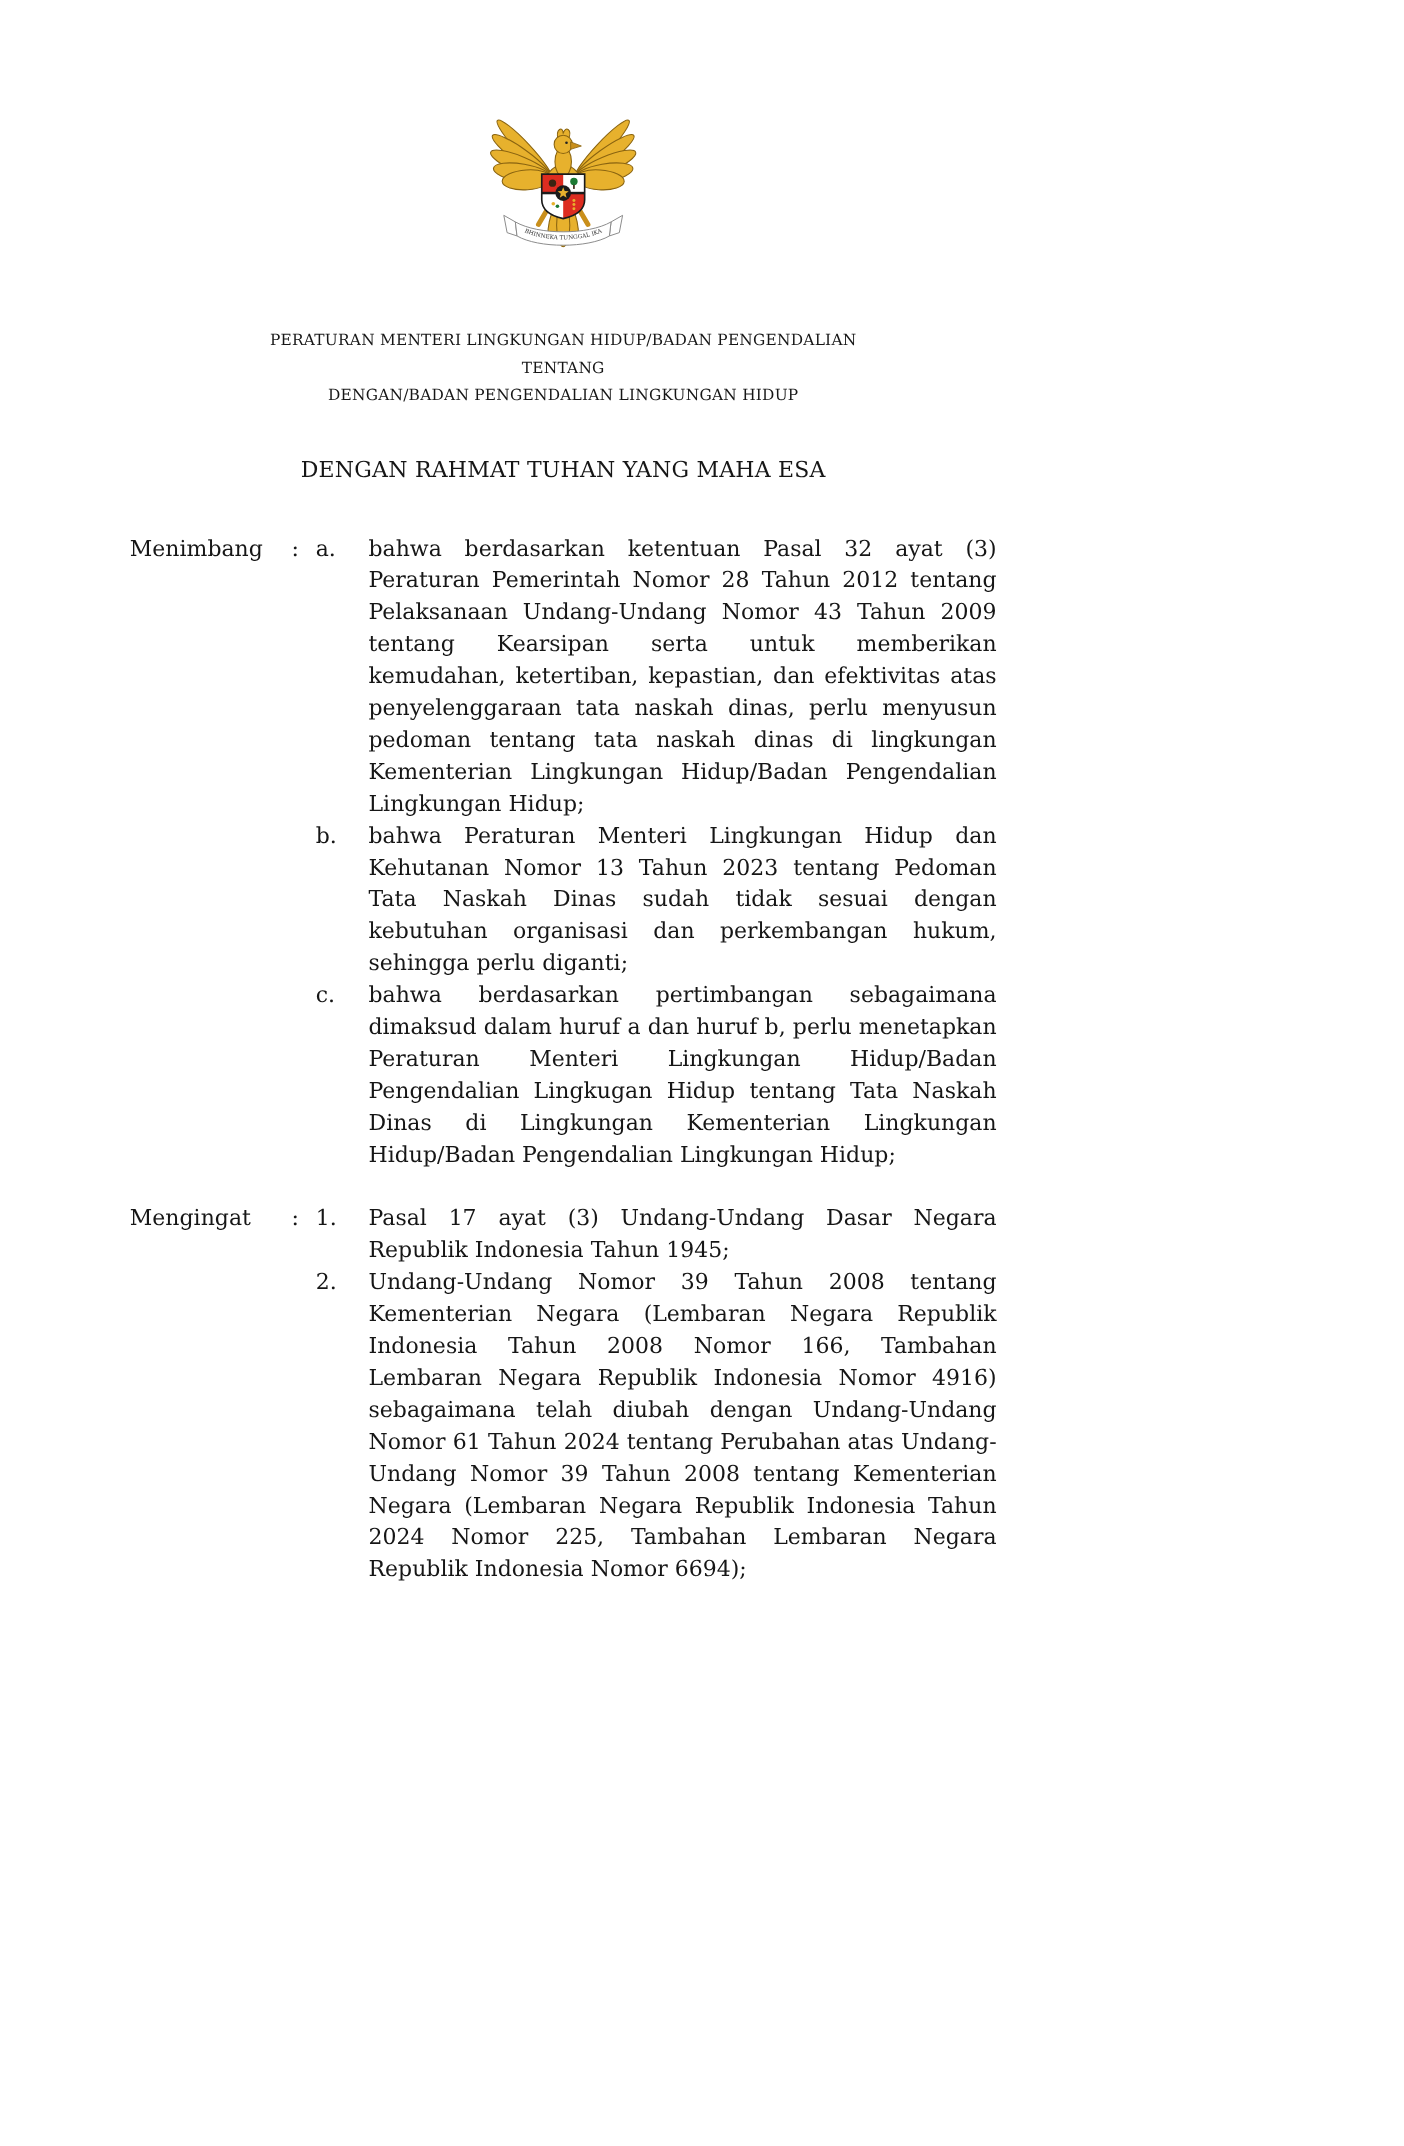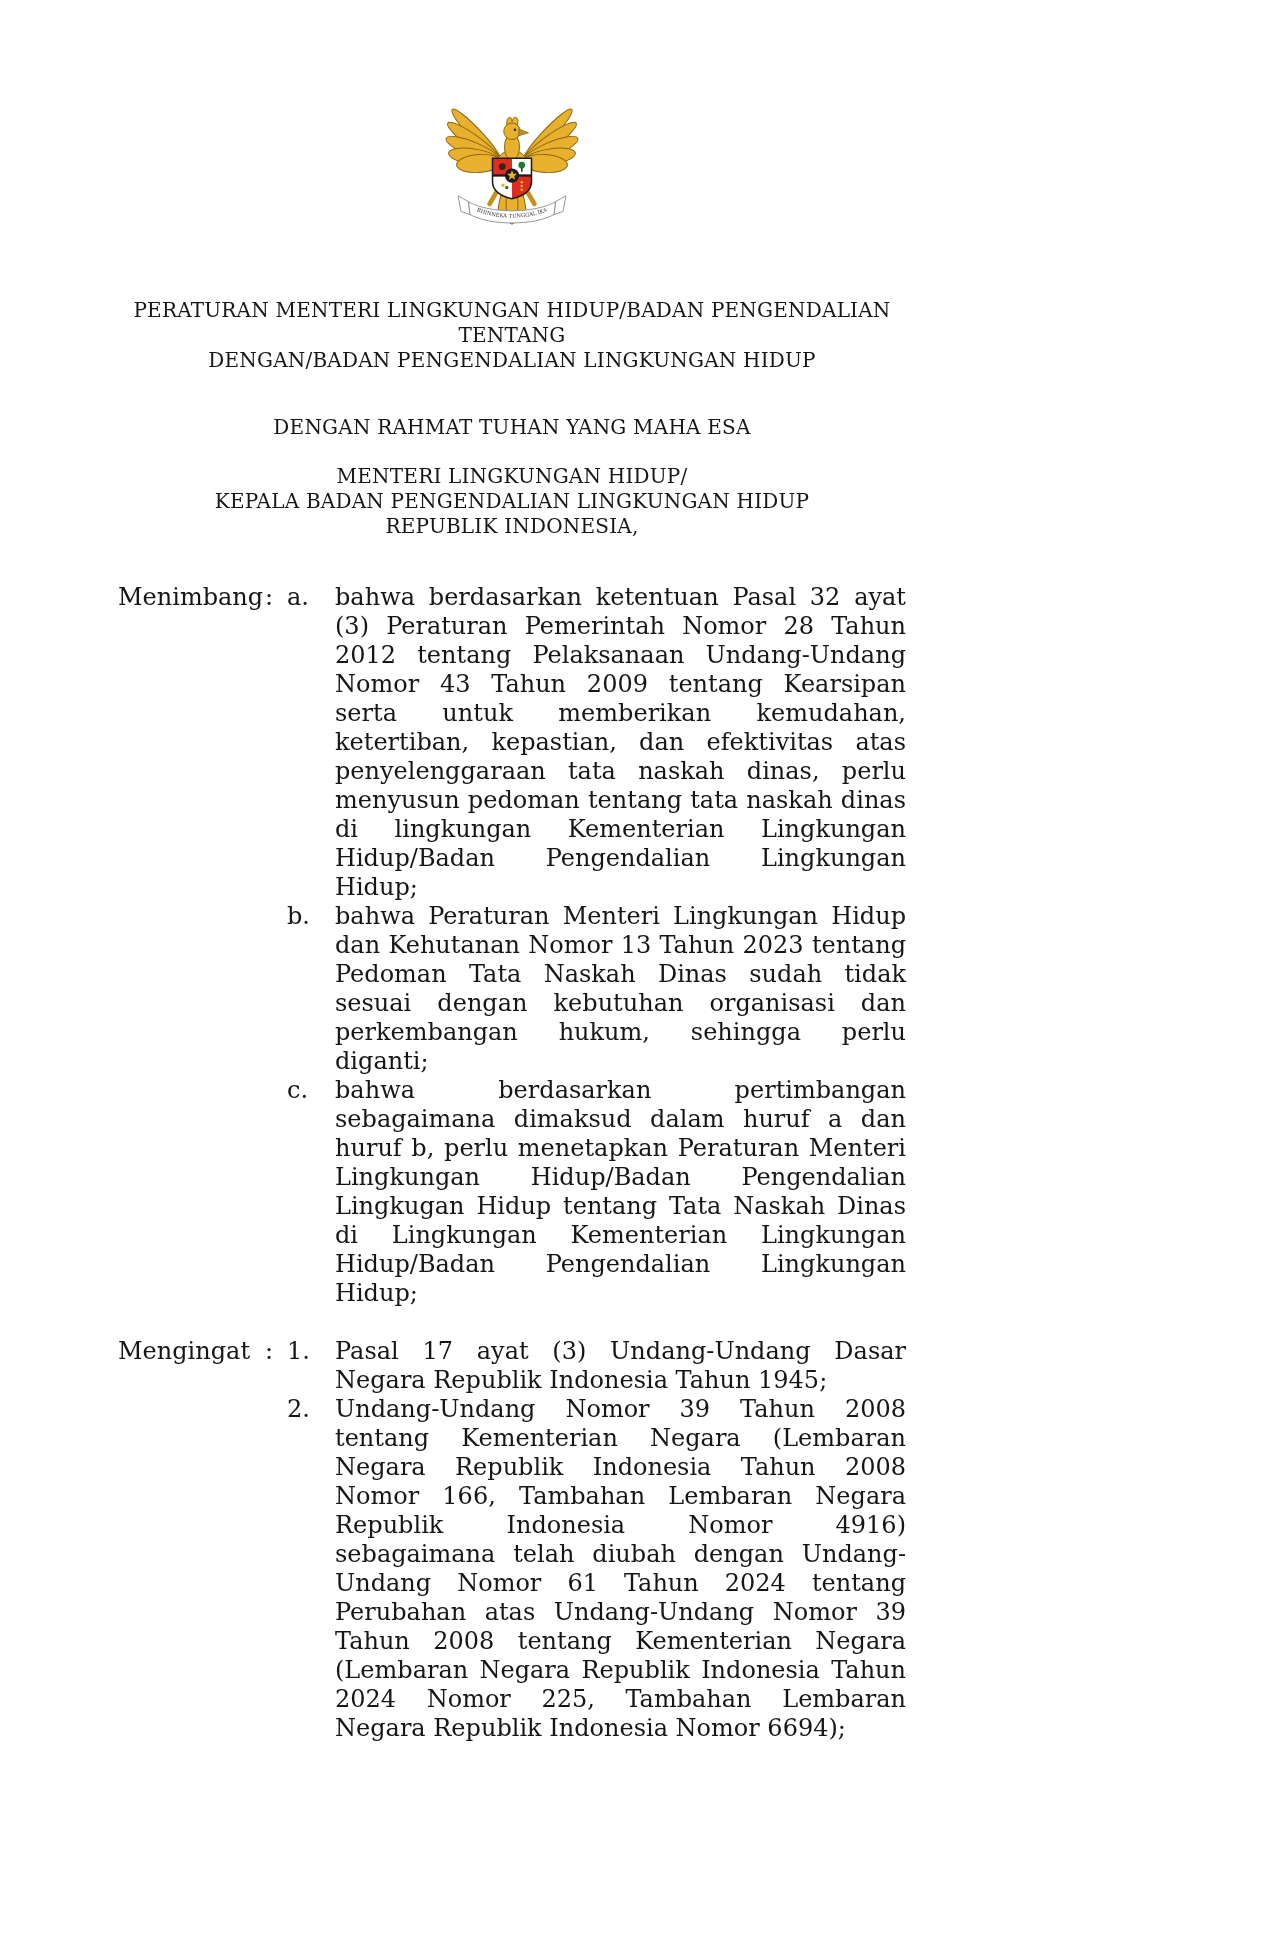--- a/index.html
+++ b/index.html
@@ -23,21 +23,21 @@
     margin: 84px auto 0 auto;
     width: 150px;
     height: 150px;
     display: flex;
     justify-content: center;
     align-items: center;
   }
   .title-block {
     margin-top: 64px;
     text-align: center;
-    font-size: 20px;
+    font-size: 14px;
     line-height: 25px;
     letter-spacing: 0.2px;
   }
   .invocation {
     margin-top: 42px;
     text-align: center;
     font-size: 20px;
     line-height: 25px;
     letter-spacing: 0.2px;
   }
@@ -45,21 +45,21 @@
     margin-top: 24px;
     text-align: center;
     font-size: 20px;
     line-height: 25px;
     letter-spacing: 0.2px;
   }
   .section {
     display: grid;
     grid-template-columns: 147px 22px 1fr;
     align-items: start;
-    font-size: 24px;
+    font-size: 20px;
     line-height: 29px;
   }
   .section-menimbang { margin-top: 44px; }
   .section-mengingat { margin-top: 29px; }
   .sec-label { text-align: left; }
   .sec-colon { text-align: left; }
   .sec-items { display: flex; flex-direction: column; }
   .item { display: flex; align-items: flex-start; }
   .marker { flex: 0 0 48px; }
   .itext { flex: 1 1 auto; text-align: justify; }
@@ -135,25 +135,20 @@
     </div>
 
     <div class="title-block">
       <div>PERATURAN MENTERI LINGKUNGAN HIDUP/BADAN PENGENDALIAN</div>
       <div>TENTANG</div>
       <div>DENGAN/BADAN PENGENDALIAN LINGKUNGAN HIDUP</div>
     </div>
 
     <div class="invocation">DENGAN RAHMAT TUHAN YANG MAHA ESA</div>
 
-    <div class="authority-block">
-      <div>MENTERI LINGKUNGAN HIDUP/</div>
-      <div>KEPALA BADAN PENGENDALIAN LINGKUNGAN HIDUP</div>
-      <div>REPUBLIK INDONESIA,</div>
-    </div>
 
     <div class="section section-menimbang">
       <div class="sec-label">Menimbang</div>
       <div class="sec-colon">:</div>
       <div class="sec-items">
         <div class="item">
           <span class="marker">a.</span>
           <span class="itext">bahwa berdasarkan ketentuan Pasal 32 ayat (3) Peraturan Pemerintah Nomor 28 Tahun 2012 tentang Pelaksanaan Undang-Undang Nomor 43 Tahun 2009 tentang Kearsipan serta untuk memberikan kemudahan, ketertiban, kepastian, dan efektivitas atas penyelenggaraan tata naskah dinas, perlu menyusun pedoman tentang tata naskah dinas di lingkungan Kementerian Lingkungan Hidup/Badan Pengendalian Lingkungan Hidup;</span>
         </div>
         <div class="item">

